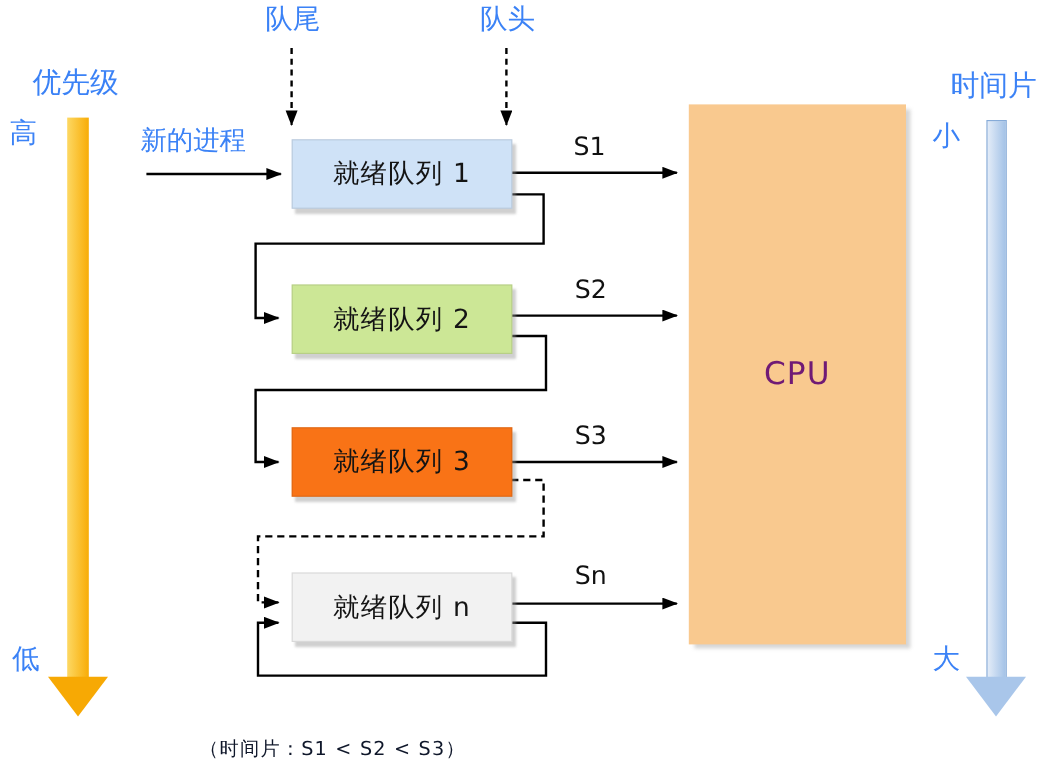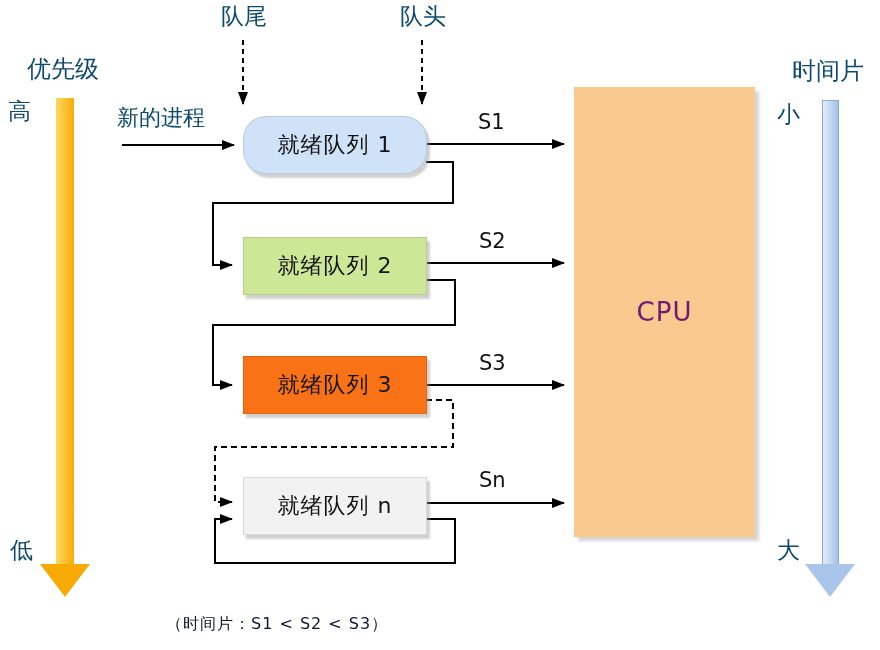--- a/index.html
+++ b/index.html
@@ -1,33 +1,33 @@
 <!DOCTYPE html>
 <html><head>
 <meta charset="utf-8">
 <style>
   html,body{margin:0;padding:0;background:#ffffff;}
   #canvas{
     position:relative;width:880px;height:650px;background:#ffffff;overflow:hidden;
     font-family:"DejaVu Sans","Liberation Sans",sans-serif;color:#111;
   }
   .abs{position:absolute;}
-  .lbl{font-size:23px;line-height:1.1;white-space:nowrap;color:#0c4a6e;}
+  .lbl{font-size:23px;line-height:1.1;white-space:nowrap;color:#3b82f6;}
   .lbl-sm{font-size:22px;}
   .slice-lbl{font-size:21px;color:#111;}
 
   
   .qbox{
     position:absolute;left:243px;width:182px;height:56px;
     display:flex;align-items:center;justify-content:center;
     font-size:22px;letter-spacing:1px;color:#141414;
     border:1px solid rgba(0,0,0,0.10);
     box-shadow:3px 4px 2px rgba(150,150,150,0.45);
   }
-  #q1{top:116px;border-radius:23px;} #q2{top:237px;} #q3{top:356px;} #qn{top:477px;}
+  #q1{top:116px;} #q2{top:237px;} #q3{top:356px;} #qn{top:477px;}
 
   
   #cpu{
     position:absolute;left:574px;top:87px;width:181px;height:450px;
     display:flex;align-items:center;justify-content:center;
     font-size:26px;letter-spacing:1px;color:#701a75;
     box-shadow:4px 4px 3px rgba(150,150,150,0.4);
   }
 
   

